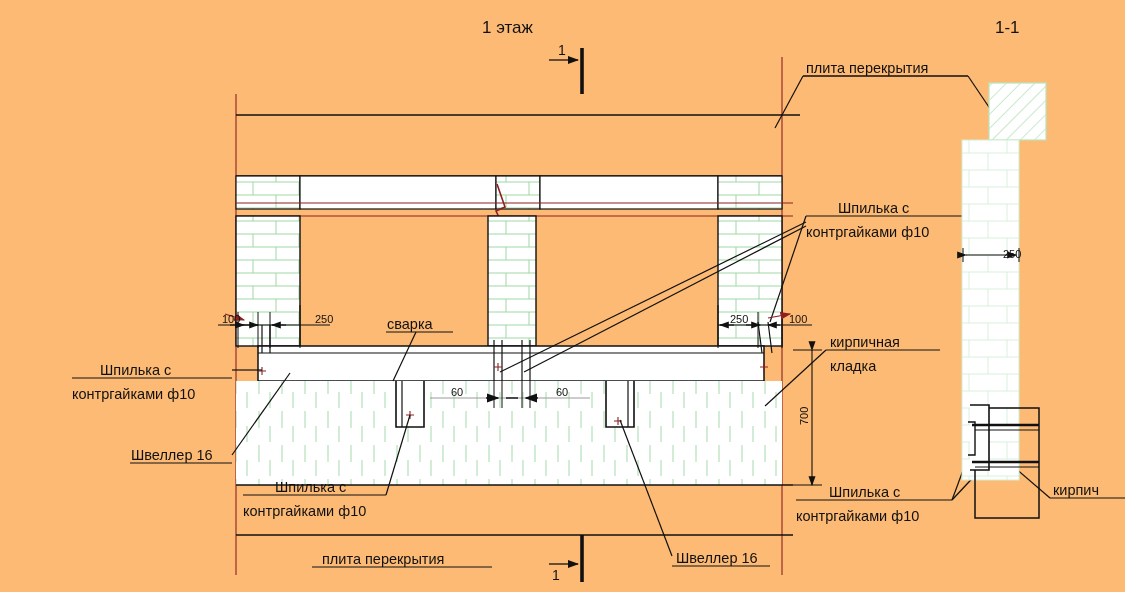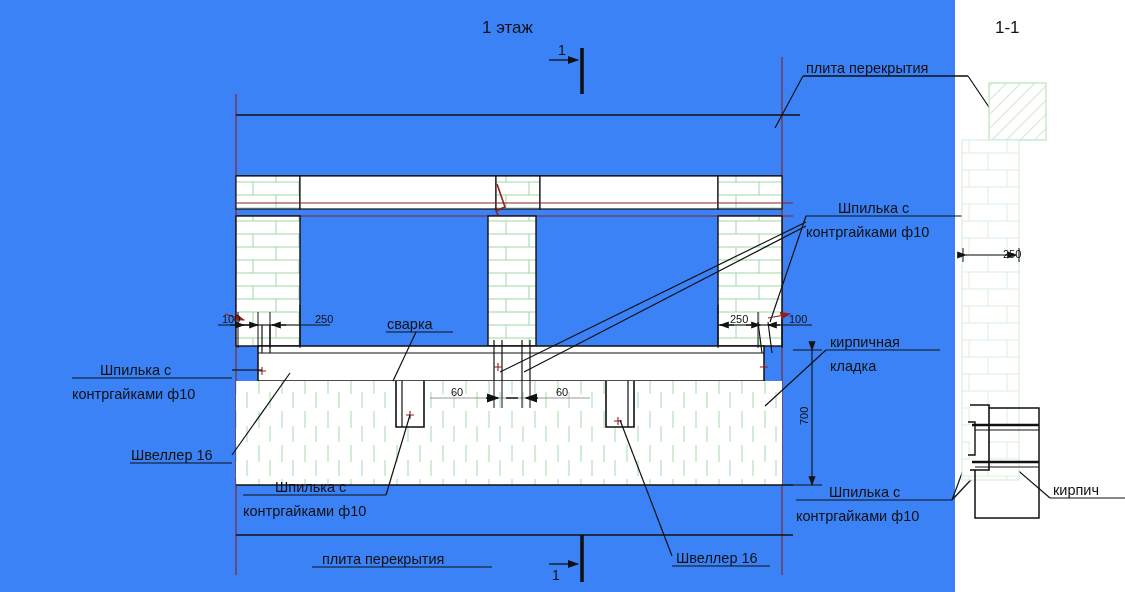--- a/index.html
+++ b/index.html
@@ -1,18 +1,18 @@
 <!DOCTYPE html>
 <html><head>
 <meta charset="utf-8">
 <style>
   html,body{margin:0;padding:0;background:#ffffff;}
   body{width:1125px;height:592px;overflow:hidden;
        font-family:"Liberation Sans", sans-serif;}
-  #root{position:relative;width:955px;height:592px;background:#3b82f6;}
+  #root{position:relative;width:1125px;height:592px;background:#fdba74;}
   svg.drawing{position:absolute;left:0;top:0;width:1125px;height:592px;}
   .lbl{font-family:"Liberation Sans", sans-serif;font-size:14.5px;fill:#111111;}
   .lbl-title{font-family:"Liberation Sans", sans-serif;font-size:17px;fill:#111111;}
   .dim{font-family:"Liberation Sans", sans-serif;font-size:11px;fill:#111111;}
   .dimv{font-family:"Liberation Sans", sans-serif;font-size:11px;fill:#111111;}
   .secnum{font-family:"Liberation Sans", sans-serif;font-size:14px;fill:#111111;}
 </style>
 </head>
 <body>
 

